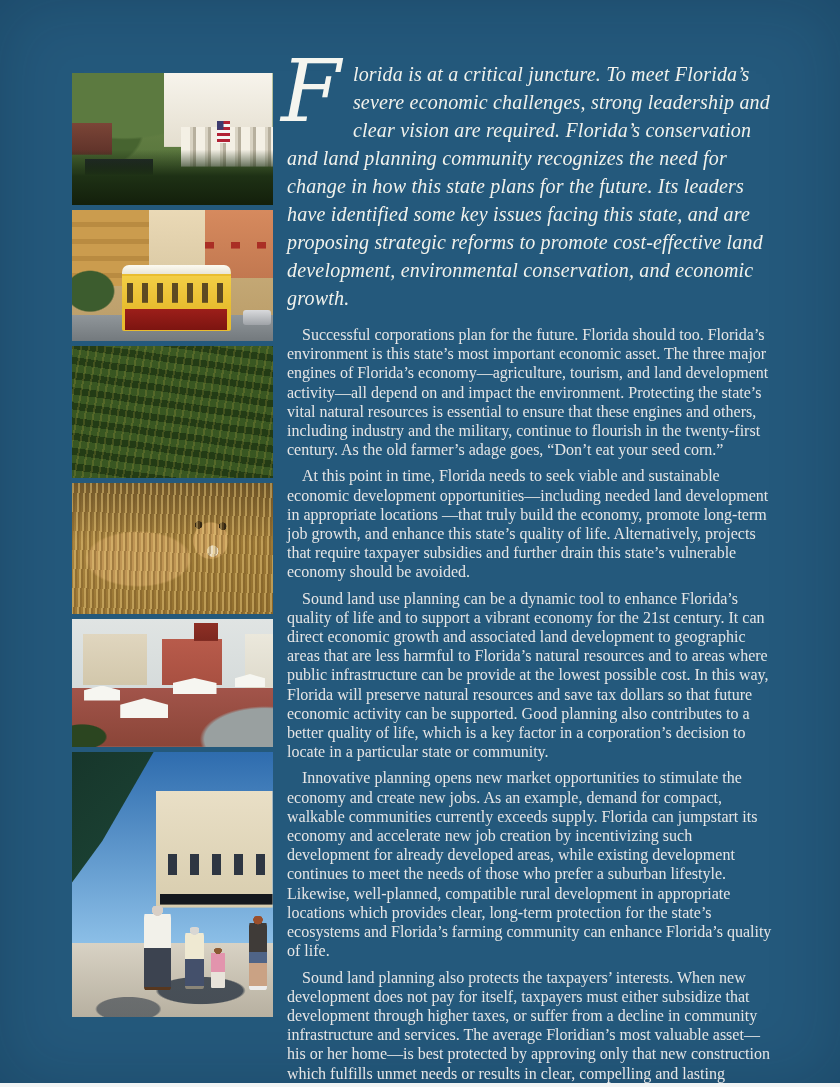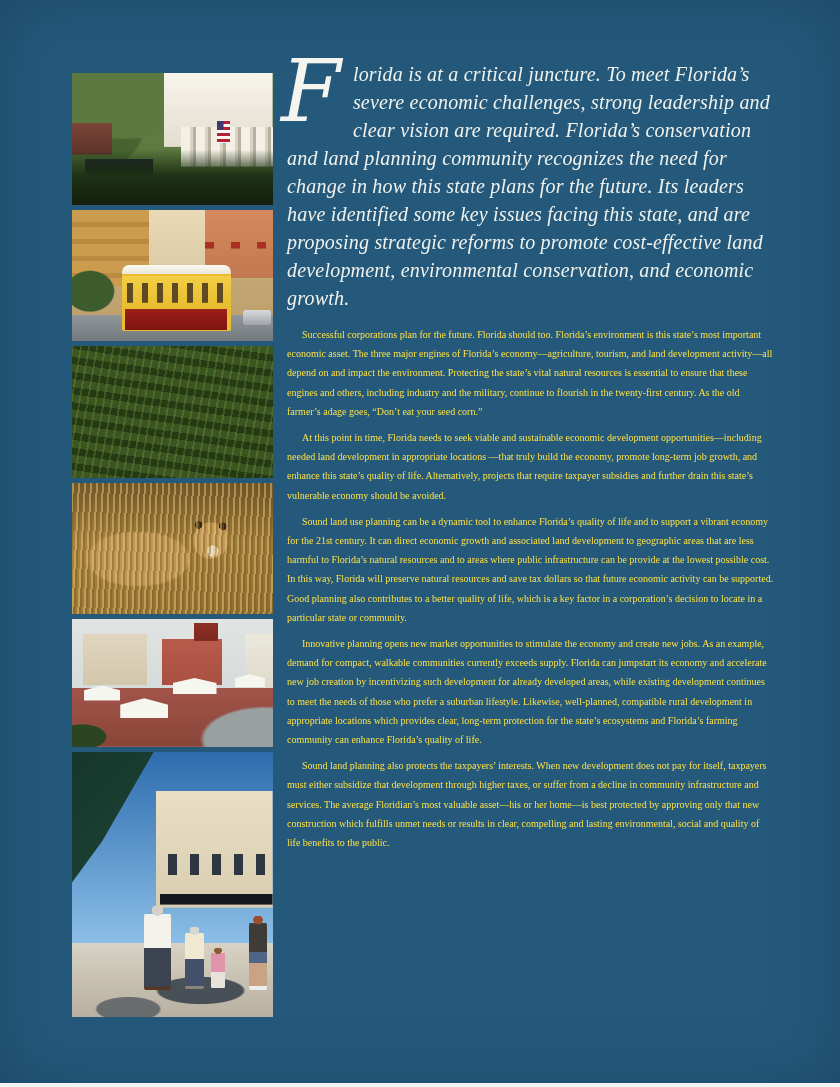--- a/index.html
+++ b/index.html
@@ -197,22 +197,22 @@
     font-family: "DejaVu Serif", serif;
     font-style: italic;
     font-size: 86px;
     line-height: 58px;
     padding: 2px 12px 0 0;
     margin-left: -6px;
     color: #f4f5ef;
   }
   .body-text p {
     margin: 0 1px 7px 0;
-    color: #fde047;
-    font-size: 10px;
+    color: #e5e5e5;
+    font-size: 16px;
     line-height: 19.2px;
     text-indent: 15px;
   }
 </style>
 </head>
 <body>
 
 <div class="page">
 
   <div class="photo-col">

